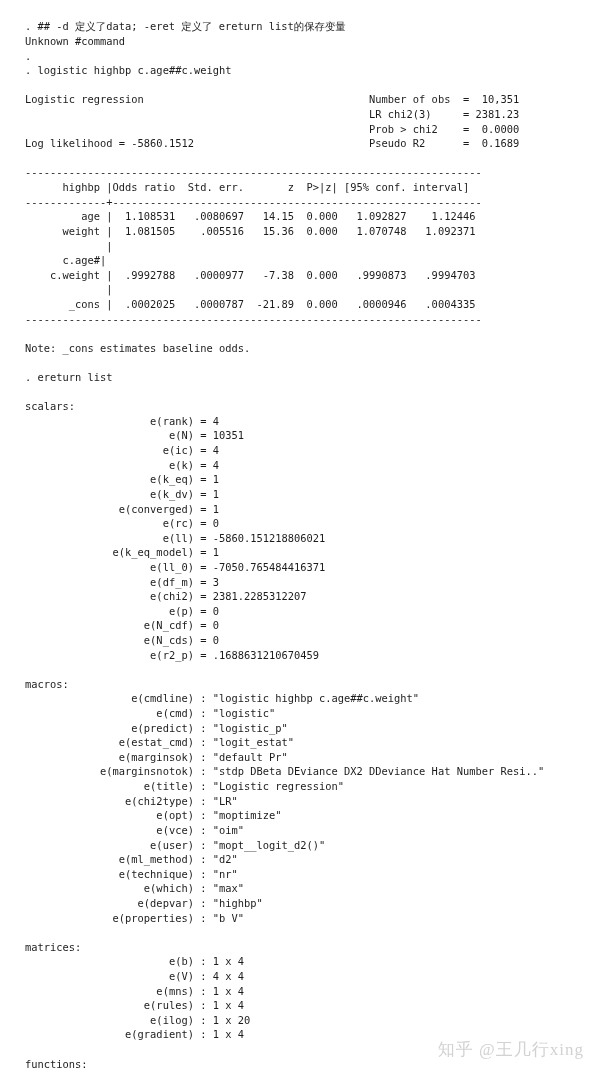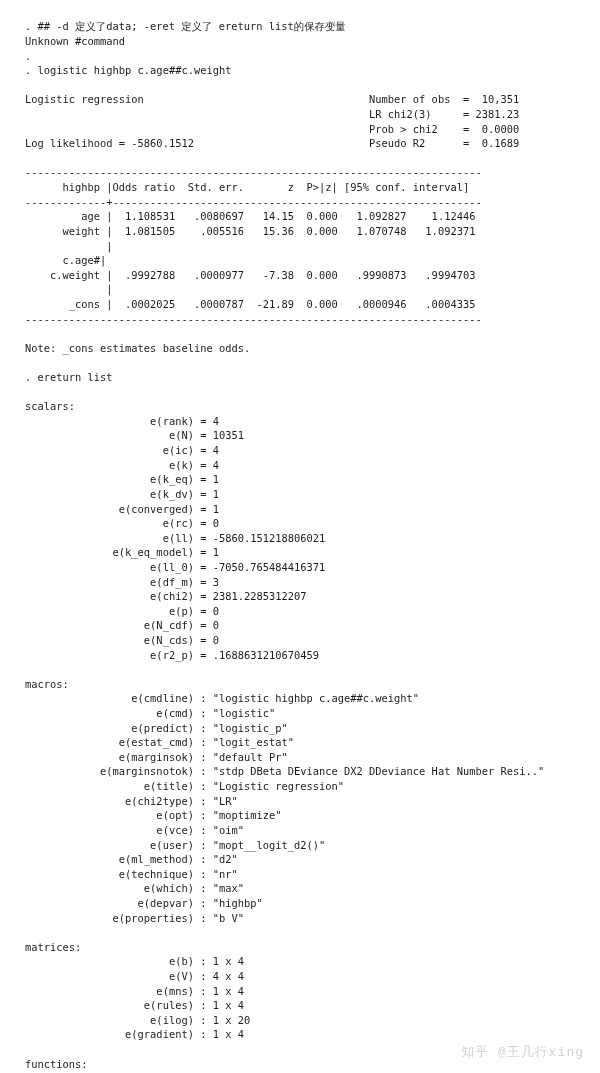--- a/index.html
+++ b/index.html
@@ -33,22 +33,22 @@
     height: 14.62px;
     white-space: pre;
   }
   #console .ln.blank {
     height: 14.62px;
   }
   .watermark {
     position: absolute;
     right: 16px;
     bottom: 12px;
-    font-family: Liberation Mono, monospace;
-    font-size: 13px;
+    font-family: Liberation Serif, serif;
+    font-size: 17px;
     color: #d2d2d2;
     letter-spacing: 1px;
     white-space: pre;
     user-select: none;
   }
 </style>
 </head>
 <body>
 
 <pre id="console"><span class="ln">. ## -d 定义了data; -eret 定义了 ereturn list的保存变量</span><span class="ln">Unknown #command</span><span class="ln">.</span><span class="ln">. logistic highbp c.age##c.weight</span><span class="ln blank">&nbsp;</span><span class="ln">Logistic regression                                    Number of obs  =  10,351</span><span class="ln">                                                       LR chi2(3)     = 2381.23</span><span class="ln">                                                       Prob &gt; chi2    =  0.0000</span><span class="ln">Log likelihood = -5860.1512                            Pseudo R2      =  0.1689</span><span class="ln blank">&nbsp;</span><span class="ln">-------------------------------------------------------------------------</span><span class="ln">      highbp |Odds ratio  Std. err.       z  P&gt;|z| [95% conf. interval]</span><span class="ln">-------------+-----------------------------------------------------------</span><span class="ln">         age |  1.108531   .0080697   14.15  0.000   1.092827    1.12446</span><span class="ln">      weight |  1.081505    .005516   15.36  0.000   1.070748   1.092371</span><span class="ln">             |</span><span class="ln">      c.age#|</span><span class="ln">    c.weight |  .9992788   .0000977   -7.38  0.000   .9990873   .9994703</span><span class="ln">             |</span><span class="ln">       _cons |  .0002025   .0000787  -21.89  0.000   .0000946   .0004335</span><span class="ln">-------------------------------------------------------------------------</span><span class="ln blank">&nbsp;</span><span class="ln">Note: _cons estimates baseline odds.</span><span class="ln blank">&nbsp;</span><span class="ln">. ereturn list</span><span class="ln blank">&nbsp;</span><span class="ln">scalars:</span><span class="ln">                    e(rank) = 4</span><span class="ln">                       e(N) = 10351</span><span class="ln">                      e(ic) = 4</span><span class="ln">                       e(k) = 4</span><span class="ln">                    e(k_eq) = 1</span><span class="ln">                    e(k_dv) = 1</span><span class="ln">               e(converged) = 1</span><span class="ln">                      e(rc) = 0</span><span class="ln">                      e(ll) = -5860.151218806021</span><span class="ln">              e(k_eq_model) = 1</span><span class="ln">                    e(ll_0) = -7050.765484416371</span><span class="ln">                    e(df_m) = 3</span><span class="ln">                    e(chi2) = 2381.2285312207</span><span class="ln">                       e(p) = 0</span><span class="ln">                   e(N_cdf) = 0</span><span class="ln">                   e(N_cds) = 0</span><span class="ln">                    e(r2_p) = .1688631210670459</span><span class="ln blank">&nbsp;</span><span class="ln">macros:</span><span class="ln">                 e(cmdline) : "logistic highbp c.age##c.weight"</span><span class="ln">                     e(cmd) : "logistic"</span><span class="ln">                 e(predict) : "logistic_p"</span><span class="ln">               e(estat_cmd) : "logit_estat"</span><span class="ln">               e(marginsok) : "default Pr"</span><span class="ln">            e(marginsnotok) : "stdp DBeta DEviance DX2 DDeviance Hat Number Resi.."</span><span class="ln">                   e(title) : "Logistic regression"</span><span class="ln">                e(chi2type) : "LR"</span><span class="ln">                     e(opt) : "moptimize"</span><span class="ln">                     e(vce) : "oim"</span><span class="ln">                    e(user) : "mopt__logit_d2()"</span><span class="ln">               e(ml_method) : "d2"</span><span class="ln">               e(technique) : "nr"</span><span class="ln">                   e(which) : "max"</span><span class="ln">                  e(depvar) : "highbp"</span><span class="ln">              e(properties) : "b V"</span><span class="ln blank">&nbsp;</span><span class="ln">matrices:</span><span class="ln">                       e(b) : 1 x 4</span><span class="ln">                       e(V) : 4 x 4</span><span class="ln">                     e(mns) : 1 x 4</span><span class="ln">                   e(rules) : 1 x 4</span><span class="ln">                    e(ilog) : 1 x 20</span><span class="ln">                e(gradient) : 1 x 4</span><span class="ln blank">&nbsp;</span><span class="ln">functions:</span><span class="ln">                  e(sample)</span></pre>

